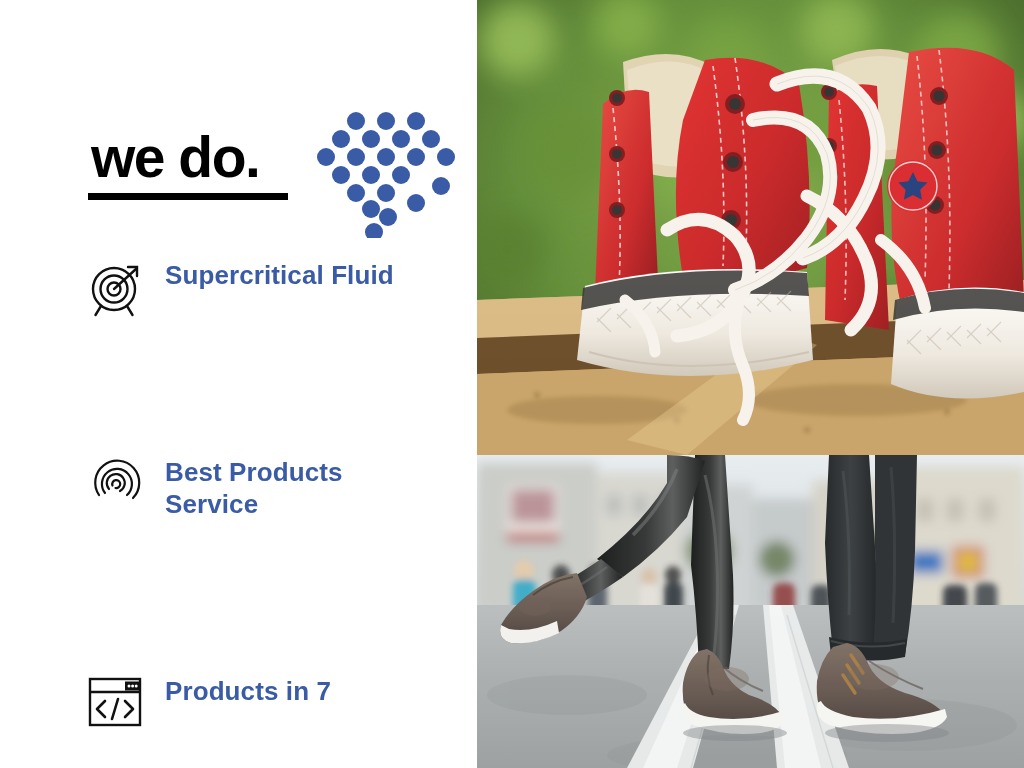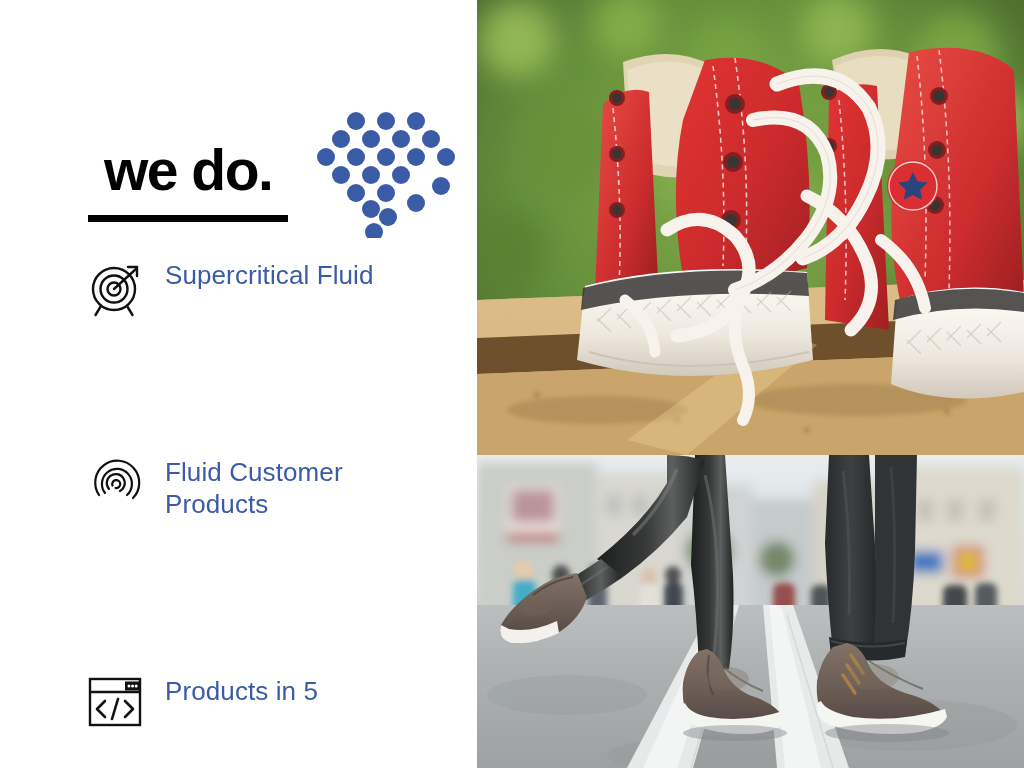--- a/index.html
+++ b/index.html
@@ -46,21 +46,21 @@
     width: 205px;
   }
 
   .brand-title {
     font-family: "Liberation Sans", sans-serif;
     font-size: 57px;
     font-weight: bold;
     color: #000000;
     letter-spacing: -1.5px;
     line-height: 1;
-    margin: 16px;
+    margin: 3px;
     white-space: nowrap;
   }
 
   .brand-underline {
     width: 200px;
     height: 7px;
     background: #000000;
     margin-top: 7px;
   }
 
@@ -94,21 +94,21 @@
   }
   .feature-icon svg { display: block; }
 
   .feature-text {
     position: absolute;
     left: 80px;
     top: 2px;
     width: 300px;
     font-family: "Liberation Sans", sans-serif;
     font-size: 26px;
-    font-weight: normal;
+    font-weight: bold;
     color: #3a5ba5;
     line-height: 1.22;
     letter-spacing: 0.1px;
   }
   .feature-3 .feature-text { top: 6px; }
 
   
   .right-panel {
     position: absolute;
     left: 477px;
@@ -207,22 +207,22 @@
         <svg width="64" height="64" viewBox="0 0 64 64" xmlns="http://www.w3.org/2000/svg">
           <g fill="none" stroke="#111111" stroke-width="2.2" stroke-linecap="round">
             <path d="M14 40 A22 22 0 1 1 48 43"></path>
             <path d="M20 38 A15 15 0 1 1 42 40"></path>
             <path d="M24 34 A9 9 0 1 1 35 36"></path>
             <path d="M27.5 30.5 A4 4 0 1 1 30.5 33"></path>
           </g>
         </svg>
       </div>
       <div class="feature-text">
-        <div>Fluid Customer</div>
-        <div>Products</div>
+        <div>Best Products</div>
+        <div>Service</div>
       </div>
     </div>
 
     <div class="feature feature-3">
       <div class="feature-icon">
         <svg width="64" height="64" viewBox="0 0 64 64" xmlns="http://www.w3.org/2000/svg">
           <g>
             <rect x="5" y="9" width="50" height="46" fill="none" stroke="#111111" stroke-width="2.4"></rect>
             <line x1="5" y1="22" x2="55" y2="22" stroke="#111111" stroke-width="2.4"></line>
             <rect x="40" y="11.5" width="15" height="9" fill="#111111"></rect>
@@ -231,21 +231,21 @@
             <circle cx="51.2" cy="16" r="1.5" fill="#ffffff"></circle>
             <g fill="none" stroke="#111111" stroke-width="2.6" stroke-linecap="round" stroke-linejoin="round">
               <polyline points="20,31 12,39 20,47"></polyline>
               <polyline points="40,31 48,39 40,47"></polyline>
               <line x1="33" y1="29" x2="27" y2="49"></line>
             </g>
           </g>
         </svg>
       </div>
       <div class="feature-text">
-        <div>Products in 5</div>
+        <div>Products in 7</div>
       </div>
     </div>
   </div>
 
   <div class="right-panel">
 
     <div class="photo photo-top">
       <svg width="547" height="455" viewBox="0 0 547 455" xmlns="http://www.w3.org/2000/svg">
         <defs>
           <radialGradient id="bokehA" cx="50%" cy="40%" r="70%">

